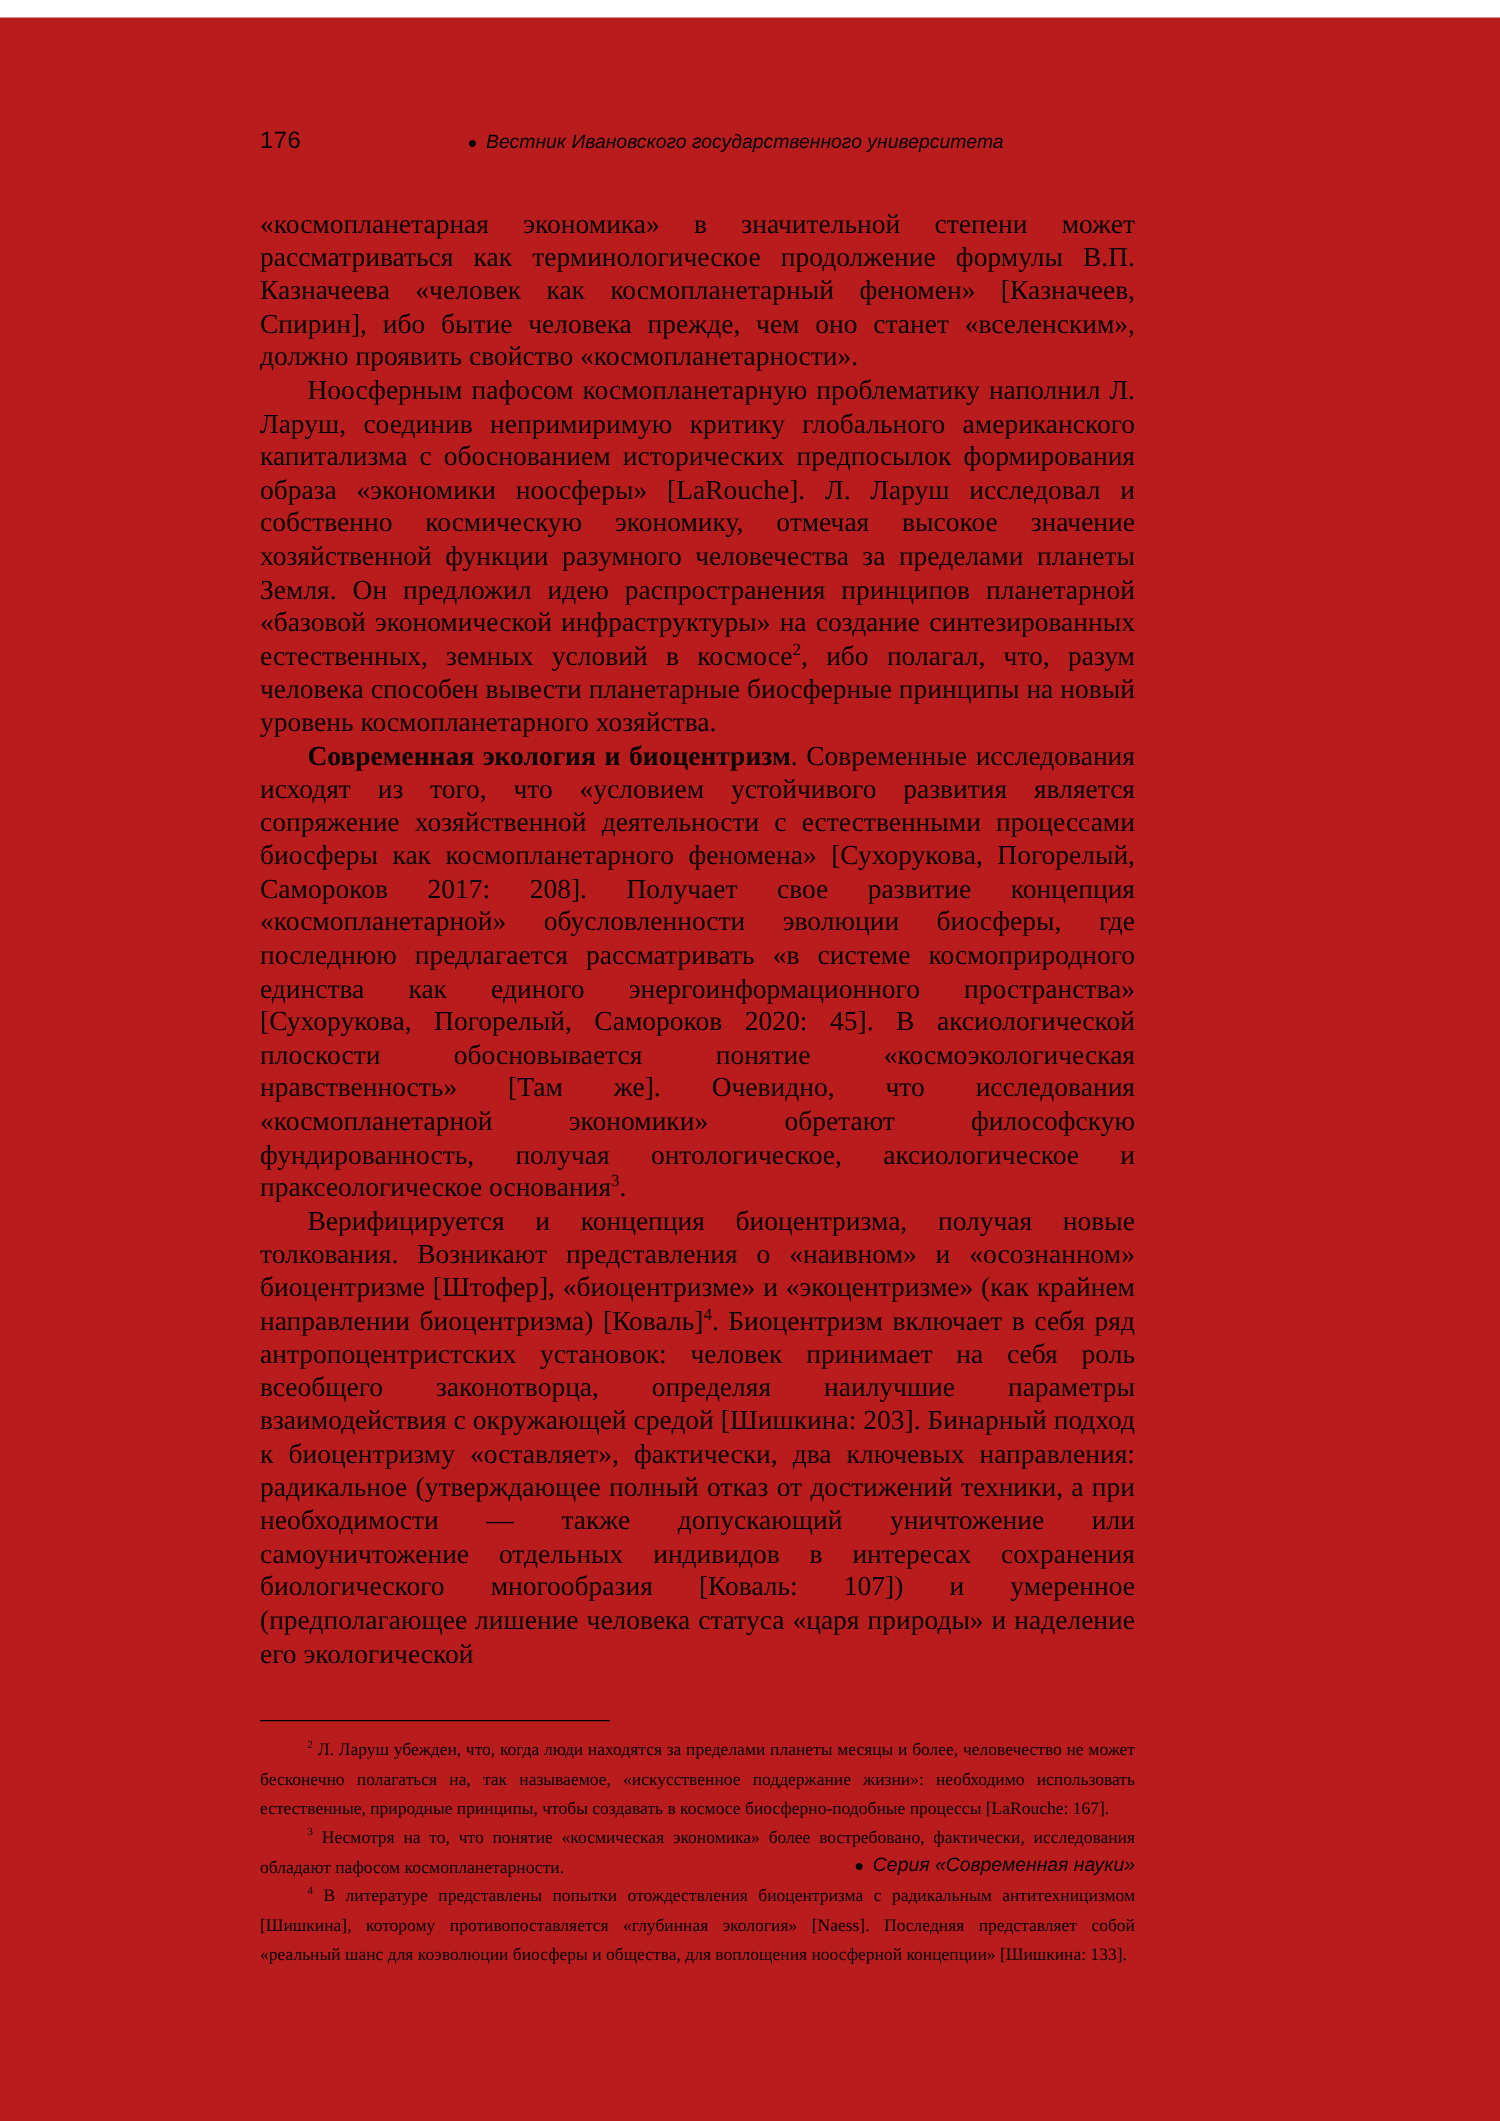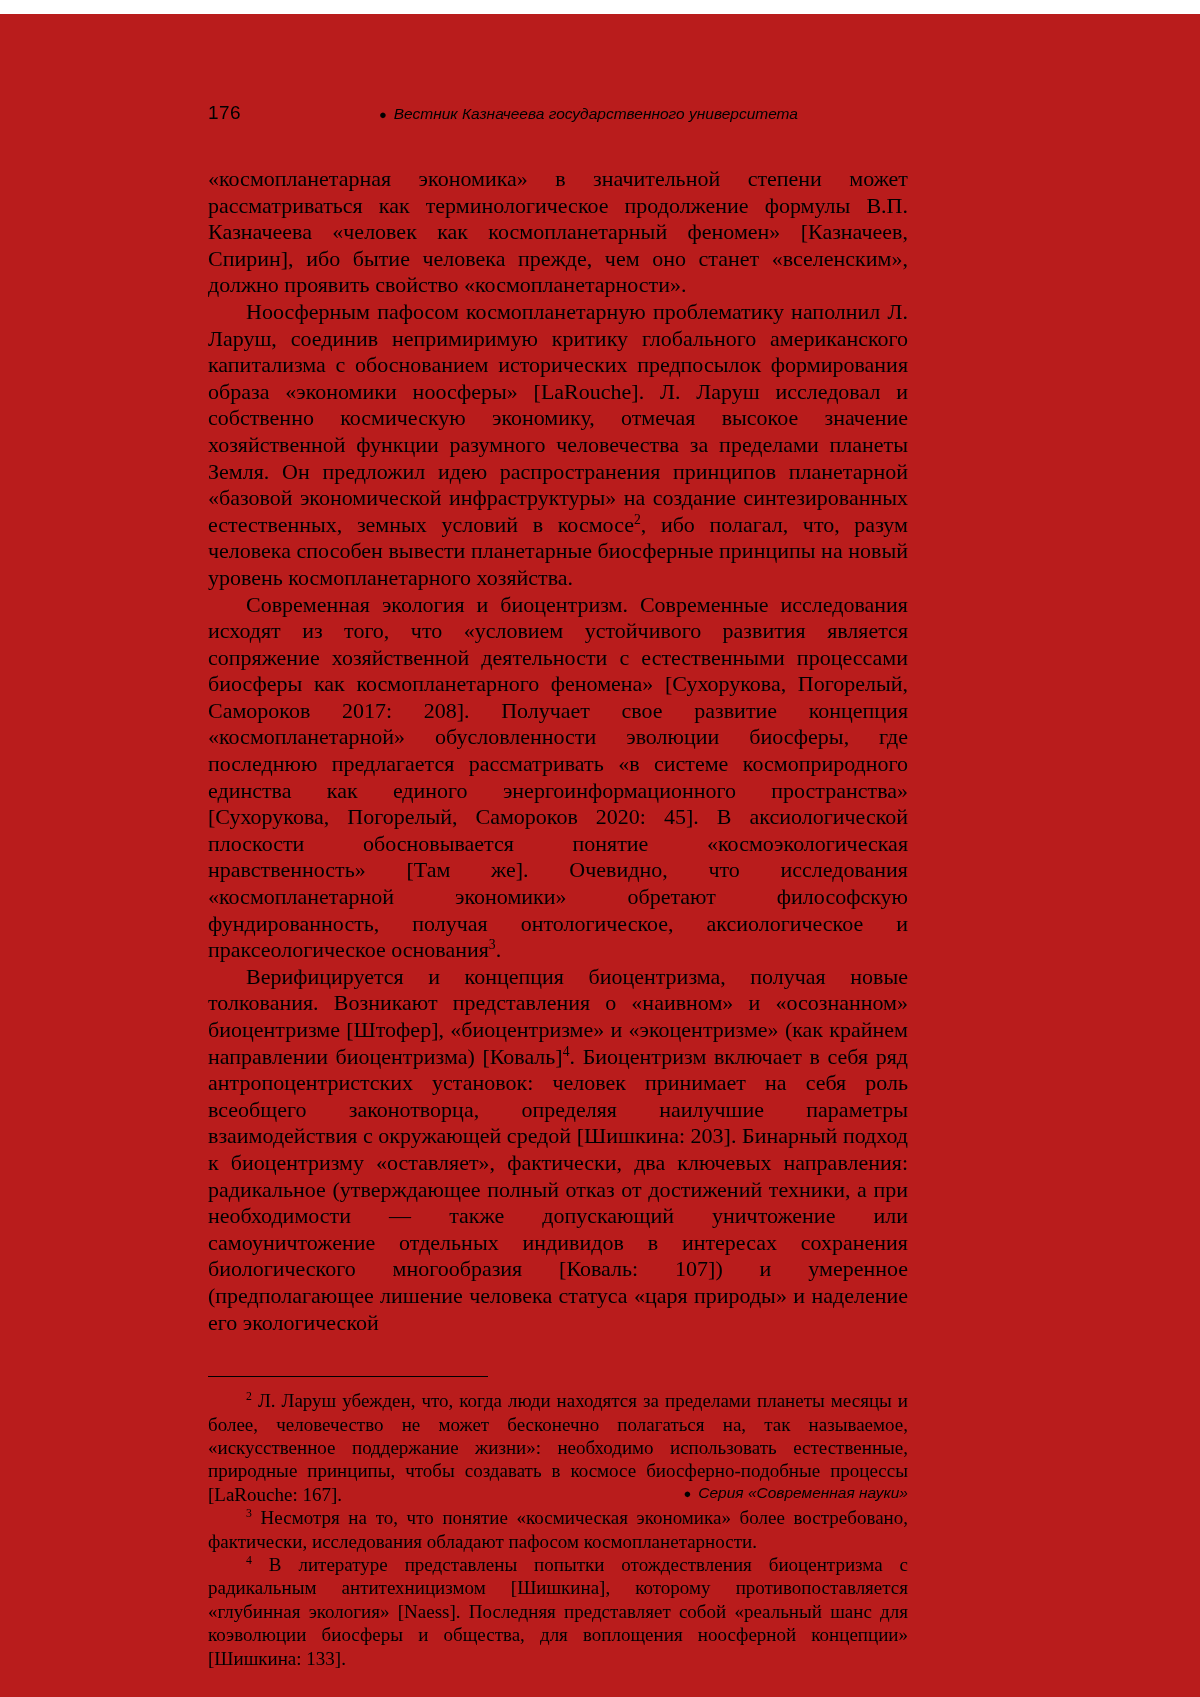--- a/index.html
+++ b/index.html
@@ -58,37 +58,37 @@
     text-justify: inter-word;
     hyphens: manual;
   }
   .body p.indent {
     text-indent: 38px;
   }
   .body p.noindent {
     text-indent: 0;
   }
   .lead-bold {
-    font-weight: normal;
+    font-weight: bold;
   }
   sup {
     font-size: 0.62em;
     vertical-align: super;
     line-height: 0;
   }
   
   .fn-rule {
     width: 280px;
     height: 1px;
     background: #000;
     margin: 40px 0 12px 0;
   }
   .footnotes p {
     margin: 0;
-    font-size: 19px;
+    font-size: 14px;
     line-height: 23.4px;
     text-align: justify;
     text-indent: 38px;
   }
   
   .footer {
     position: absolute;
     left: 208px;
     top: 1470px;
     width: 700px;
@@ -106,21 +106,21 @@
 </head>
 <body>
 
 <div class="page">
 
   <div class="content">
 
     <div class="runhead">
       <span class="folio">176</span>
       <span class="rh-title">
-        <span class="rh-bullet">●</span><span>Вестник Казначеева государственного университета</span>
+        <span class="rh-bullet">●</span><span>Вестник Ивановского государственного университета</span>
       </span>
     </div>
 
     <div class="body">
 
       <p class="noindent"><span>«космопланетарная экономика» в значительной степени может рассматриваться как терминологическое продолжение формулы В.П. Казначеева «человек как космопланетарный феномен» [Казначеев, Спирин], ибо бытие человека прежде, чем оно станет «вселенским», должно проявить свойство «космопланетарности».</span></p>
 
       <p class="indent"><span>Ноосферным пафосом космопланетарную проблематику наполнил Л. Ларуш, соединив непримиримую критику глобального американского капитализма с обоснованием исторических предпосылок формирования образа «экономики ноосферы» [LaRouche]. Л. Ларуш исследовал и собственно космическую экономику, отмечая высокое значение хозяйственной функции разумного человечества за пределами планеты Земля. Он предложил идею распространения принципов планетарной «базовой экономической инфраструктуры» на создание синтезированных естественных, земных условий в космосе</span><sup>2</sup><span>, ибо полагал, что, разум человека способен вывести планетарные биосферные принципы на новый уровень космопланетарного хозяйства.</span></p>
 
       <p class="indent"><span class="lead-bold">Современная экология и биоцентризм</span><span>. Современные исследования исходят из того, что «условием устойчивого развития является сопряжение хозяйственной деятельности с естественными процессами биосферы как космопланетарного феномена» [Сухорукова, Погорелый, Самороков 2017: 208]. Получает свое развитие концепция «космопланетарной» обусловленности эволюции биосферы, где последнюю предлагается рассматривать «в системе космоприродного единства как единого энергоинформационного пространства» [Сухорукова, Погорелый, Самороков 2020: 45]. В аксиологической плоскости обосновывается понятие «космоэкологическая нравственность» [Там же]. Очевидно, что исследования «космопланетарной экономики» обретают философскую фундированность, получая онтологическое, аксиологическое и праксеологическое основания</span><sup>3</sup><span>.</span></p>

